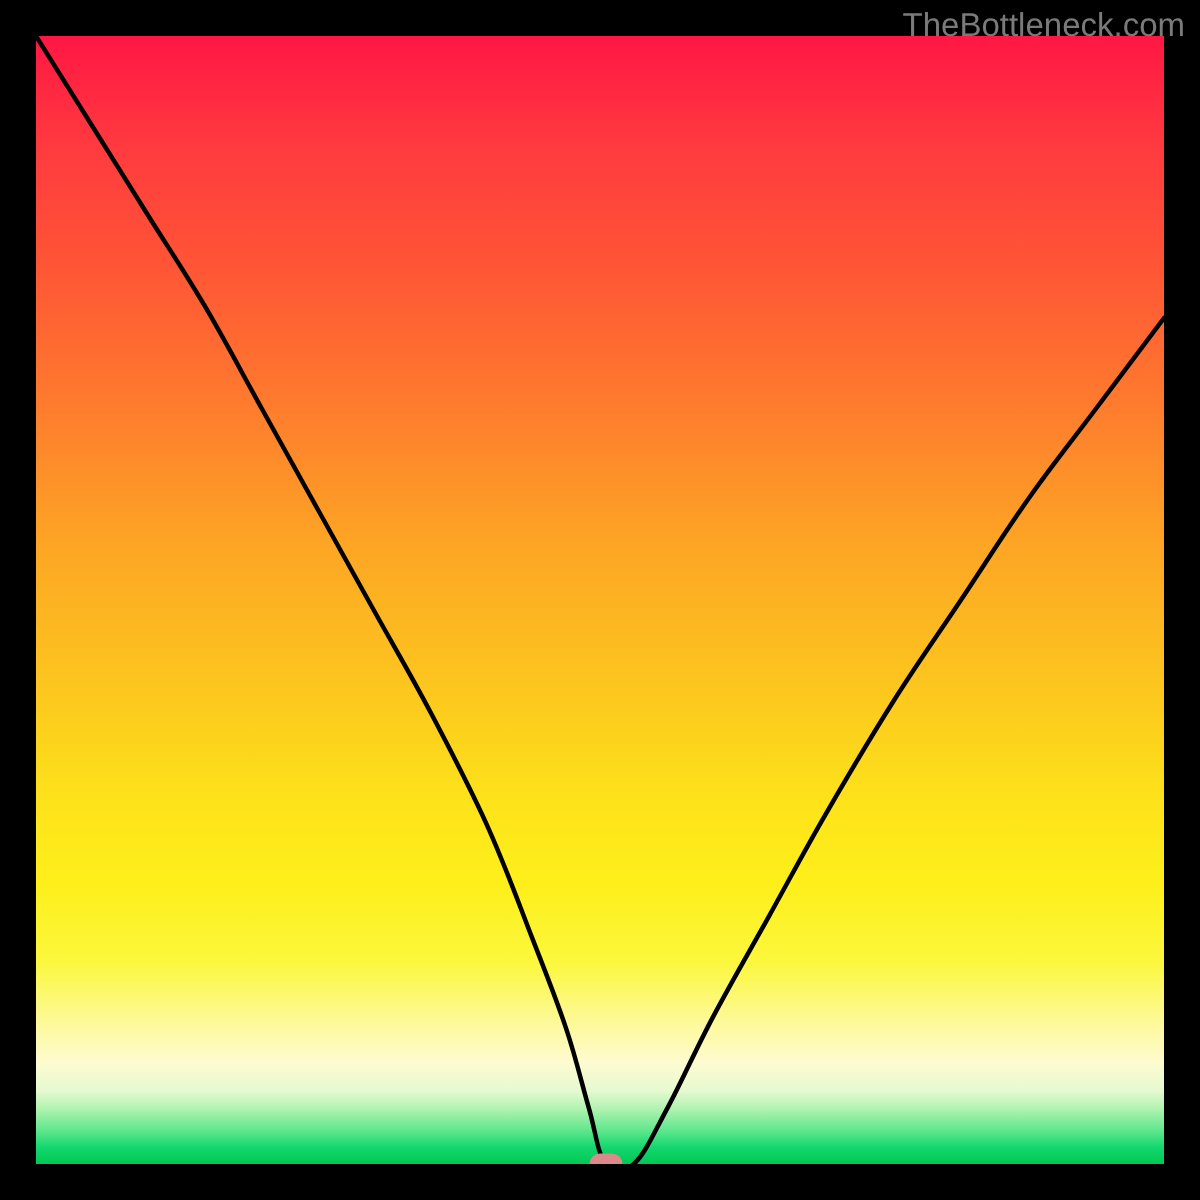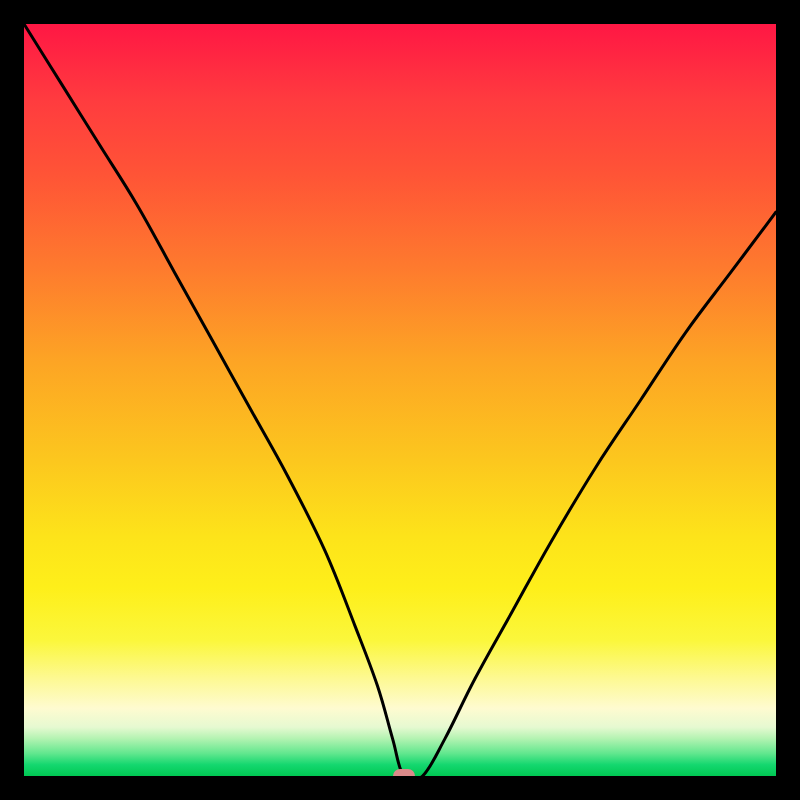--- a/index.html
+++ b/index.html
@@ -71,20 +71,21 @@
     border-radius: 7px;
     background: #db8a8a;
     z-index: 4;
     transform: translate(-50%, -50%);
   }
 </style>
 </head>
 <body>
 
 <div class="chart-container">
+  <div class="watermark">TheBottleneck.com</div>
 
   <div class="plot-area">
     <div class="gradient-bg"></div>
 
     <svg class="curve" viewBox="0 0 752 752" preserveAspectRatio="none">
       <path id="curve-path" fill="none" stroke="#000" stroke-width="3" stroke-linecap="round" stroke-linejoin="round" d="M 0 0 C 6.768 10.828799999999994, 24.064 38.50239999999996, 37.6 60.15999999999997 C 51.136 81.81759999999997, 61.664 98.66240000000005, 75.2 120.32000000000005 C 88.736 141.97760000000005, 99.264 157.46880000000004, 112.8 180.48000000000002 C 126.336 203.4912, 136.864 223.79519999999997, 150.4 248.15999999999997 C 163.936 272.52479999999997, 174.464 291.47520000000003, 188 315.84000000000003 C 201.536 340.20480000000003, 212.064 359.1552, 225.6 383.52 C 239.136 407.8848, 249.664 425.4816, 263.2 451.2 C 276.736 476.91839999999996, 288.61760000000004 499.328, 300.8 526.4 C 312.9824 553.472, 321.4048 577.2352000000001, 330.88 601.6 C 340.35519999999997 625.9648, 346.67199999999997 641.456, 353.44 661.76 C 360.208 682.064, 363.74240000000003 698.1568, 368.48 714.4 C 373.2176 730.6432, 374.3456 745.232, 379.76 752 C 385.1744 758.768, 391.1152 758.768, 398.56 752 C 406.0048 745.232, 411.6448000000001 731.9968, 421.12000000000006 714.4 C 430.59520000000003 696.8032, 439.0176 677.2512, 451.2 654.24 C 463.38239999999996 631.2288, 475.264 610.9248, 488.8 586.56 C 502.336 562.1951999999999, 511.5104 544.5984, 526.4 518.88 C 541.2896 493.1616, 555.2768 469.3984, 571.52 443.68 C 587.7632 417.96160000000003, 600.3968 400.3648, 616.64 376 C 632.8832 351.6352, 645.5168 331.3312000000001, 661.76 308.32000000000005 C 678.0032 285.3088, 690.6368 269.81759999999997, 706.88 248.15999999999997 C 723.1232 226.50239999999997, 743.8784 198.8288, 752 188"></path>
     </svg>
 
     <div id="marker" class="marker" style="left: 379.76px; top: 752px; background: rgb(219, 138, 138);"></div>
   </div>

